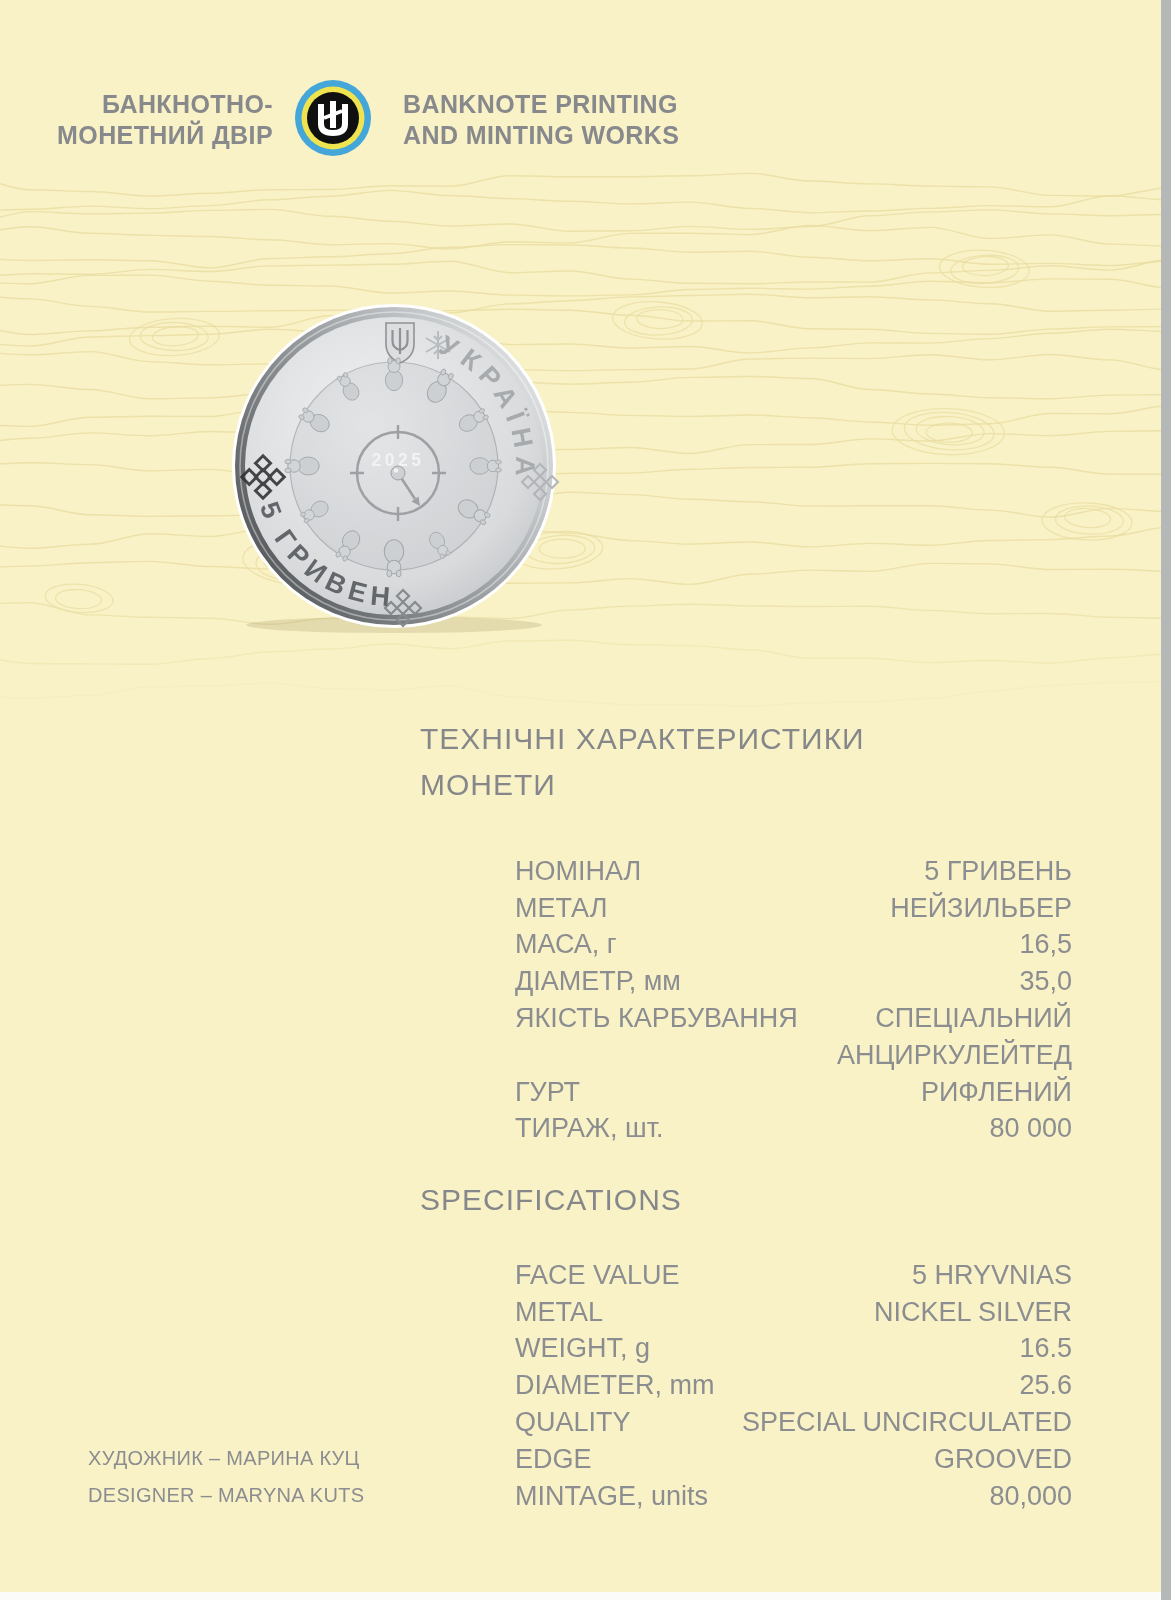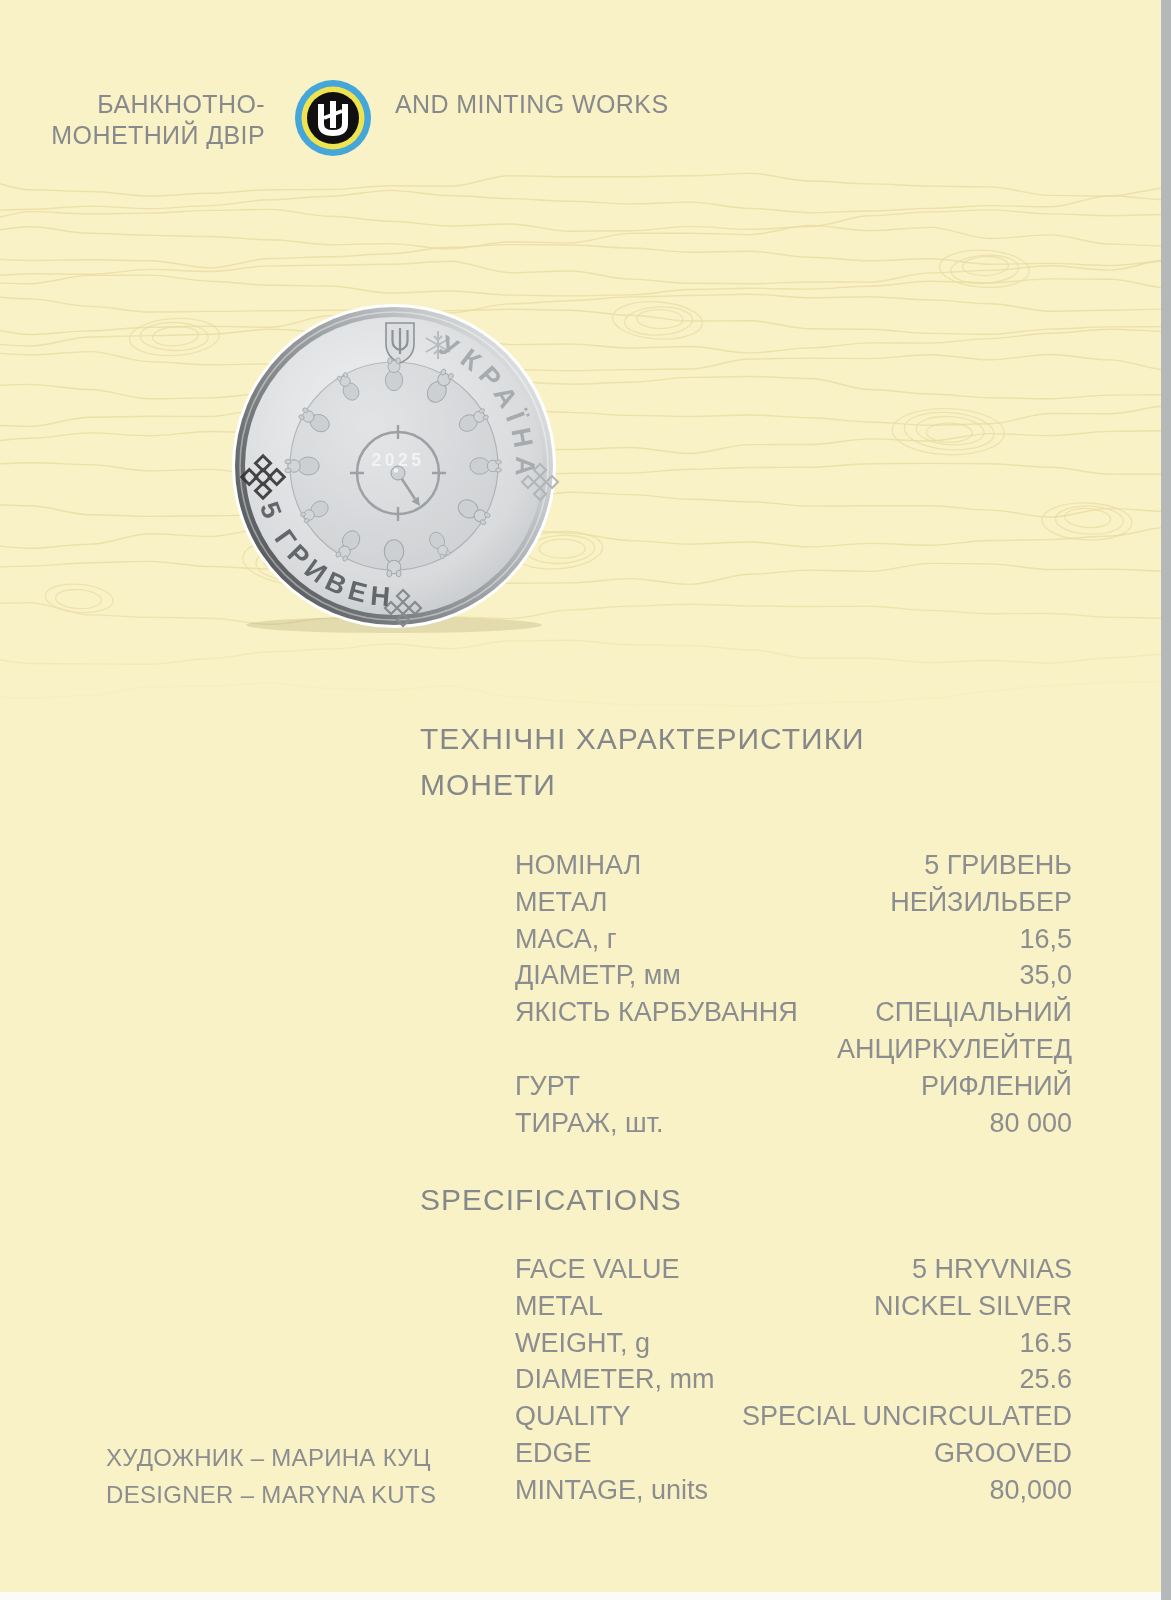--- a/index.html
+++ b/index.html
@@ -4,42 +4,42 @@
 <style>
   html,body{margin:0;padding:0;background:#e9e9e9;}
   .page{position:relative;width:1171px;height:1600px;background:#ffffff;overflow:hidden;
         font-family:"Liberation Sans",sans-serif;}
   .card{position:absolute;left:0;top:0;width:1161px;height:1592px;background:#f9f2c6;}
   .grain{position:absolute;left:0;top:170px;width:1161px;height:580px;display:block;}
   .edge-right{position:absolute;left:1161px;top:0;width:10px;height:1600px;background:#b5b8b9;}
   .edge-bottom{position:absolute;left:0;top:1592px;width:1161px;height:8px;background:#fbfbfa;}
 
   .org{position:absolute;top:89px;font-size:25px;line-height:31px;color:#87898c;
-       letter-spacing:.4px;font-weight:400;}
+       letter-spacing:.4px;font-weight:700;padding-left:8px;}
   .org-uk{left:0;width:265px;text-align:right;}
   .org-en{left:395px;width:320px;text-align:left;}
   .logo{position:absolute;left:293px;top:78px;width:80px;height:80px;}
 
   .coin{position:absolute;left:219px;top:291px;width:350px;height:350px;}
   .coin text{font-family:"Liberation Sans",sans-serif;}
 
   .h-title{position:absolute;left:420px;width:740px;font-size:30px;
            line-height:46px;color:#85878a;letter-spacing:1px;}
   .h-uk{top:716px;}
   .h-en{top:1177px;}
 
   .tbl{position:absolute;left:515px;width:557px;font-size:27px;color:#8b8d90;}
-  .tbl .row{display:flex;justify-content:space-between;align-items:flex-start;height:36.8px;}
+  .tbl .row{display:flex;justify-content:space-between;align-items:flex-end;height:36.8px;}
   .tbl .lbl{text-align:left;white-space:pre;}
   .tbl .val{text-align:right;white-space:pre;}
   .uk-tbl{top:850px;}
   .en-tbl{top:1254px;}
 
-  .credits{position:absolute;left:88px;top:1440px;font-size:24px;line-height:36.8px;
-           color:#8b8d90;letter-spacing:.3px;margin-left:18px;}
+  .credits{position:absolute;left:88px;top:1440px;font-size:20px;line-height:36.8px;
+           color:#8b8d90;letter-spacing:.3px;}
 </style>
 </head>
 <body>
 
 <div class="page">
   <div class="card">
 
     <svg id="grain" class="grain" viewBox="0 0 1161 580">
         <path d="M-30,7.6 C-10,7.6 10,19.7 30,19.7 C50,19.7 70,21.5 90,21.5 C110,21.5 130,26.1 150,26.1 C170,26.1 190,23.3 210,23.3 C230,23.3 250,19.7 270,19.7 C290,19.7 310,19.5 330,19.5 C350,19.5 370,15.7 390,15.7 C410,15.7 430,16.2 450,16.2 C470,16.2 490,5.8 510,5.8 C530,5.8 550,6.8 570,6.8 C590,6.8 610,6.7 630,6.7 C650,6.7 670,5.8 690,5.8 C710,5.8 730,3.4 750,3.4 C770,3.4 790,11.0 810,11.0 C830,11.0 850,13.9 870,13.9 C890,13.9 910,16.1 930,16.1 C950,16.1 970,16.9 990,16.9 C1010,16.9 1030,25.4 1050,25.4 C1070,25.4 1090,26.0 1110,26.0 C1130,26.0 1150,17.6 1170,17.6" fill="none" stroke="#e9dca0" stroke-width="1.4" opacity="0.8"></path>
         <path d="M-30,41.0 C-10,41.0 10,39.3 30,39.3 C50,39.3 70,36.1 90,36.1 C110,36.1 130,38.7 150,38.7 C170,38.7 190,35.6 210,35.6 C230,35.6 250,29.7 270,29.7 C290,29.7 310,26.2 330,26.2 C350,26.2 370,20.4 390,20.4 C410,20.4 430,25.5 450,25.5 C470,25.5 490,28.6 510,28.6 C530,28.6 550,31.3 570,31.3 C590,31.3 610,33.9 630,33.9 C650,33.9 670,32.1 690,32.1 C710,32.1 730,38.4 750,38.4 C770,38.4 790,42.7 810,42.7 C830,42.7 850,41.0 870,41.0 C890,41.0 910,38.4 930,38.4 C950,38.4 970,35.6 990,35.6 C1010,35.6 1030,36.8 1050,36.8 C1070,36.8 1090,25.7 1110,25.7 C1130,25.7 1150,30.0 1170,30.0" fill="none" stroke="#e9dca0" stroke-width="1.4" opacity="0.8"></path>
@@ -99,20 +99,21 @@
       <circle cx="40" cy="40" r="31.5" fill="#efe44f"></circle>
       <circle cx="40" cy="40" r="26" fill="#101010"></circle>
       <g stroke="#ffffff" stroke-width="6" fill="none">
         <path d="M28,26 V46 Q28,55 40,55 Q52,55 52,46 V26"></path>
         <path d="M40,23 V50"></path>
         <path d="M31,40 L49,33" stroke-width="3.5"></path>
       </g>
     </svg>
 
     <div class="org org-en">
+      <div>BANKNOTE PRINTING</div>
       <div>AND MINTING WORKS</div>
     </div>
 
     <svg class="coin" viewBox="0 0 350 350">
       <defs>
         <linearGradient id="edgeG" x1="1" y1="0.1" x2="0" y2="0.75">
           <stop offset="0" stop-color="#eceeef"></stop>
           <stop offset="0.45" stop-color="#a7abae"></stop>
           <stop offset="1" stop-color="#54575a"></stop>
         </linearGradient>

